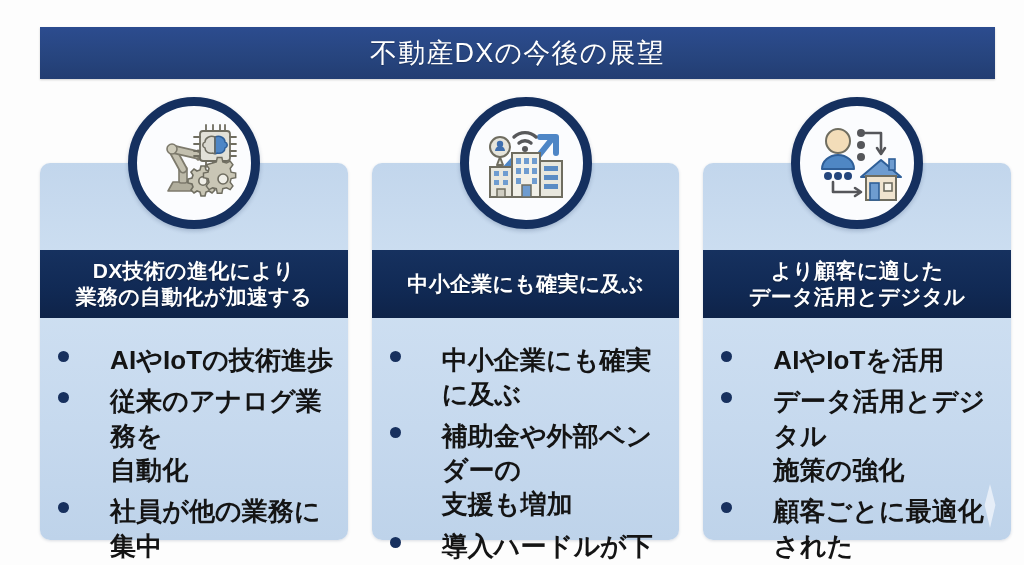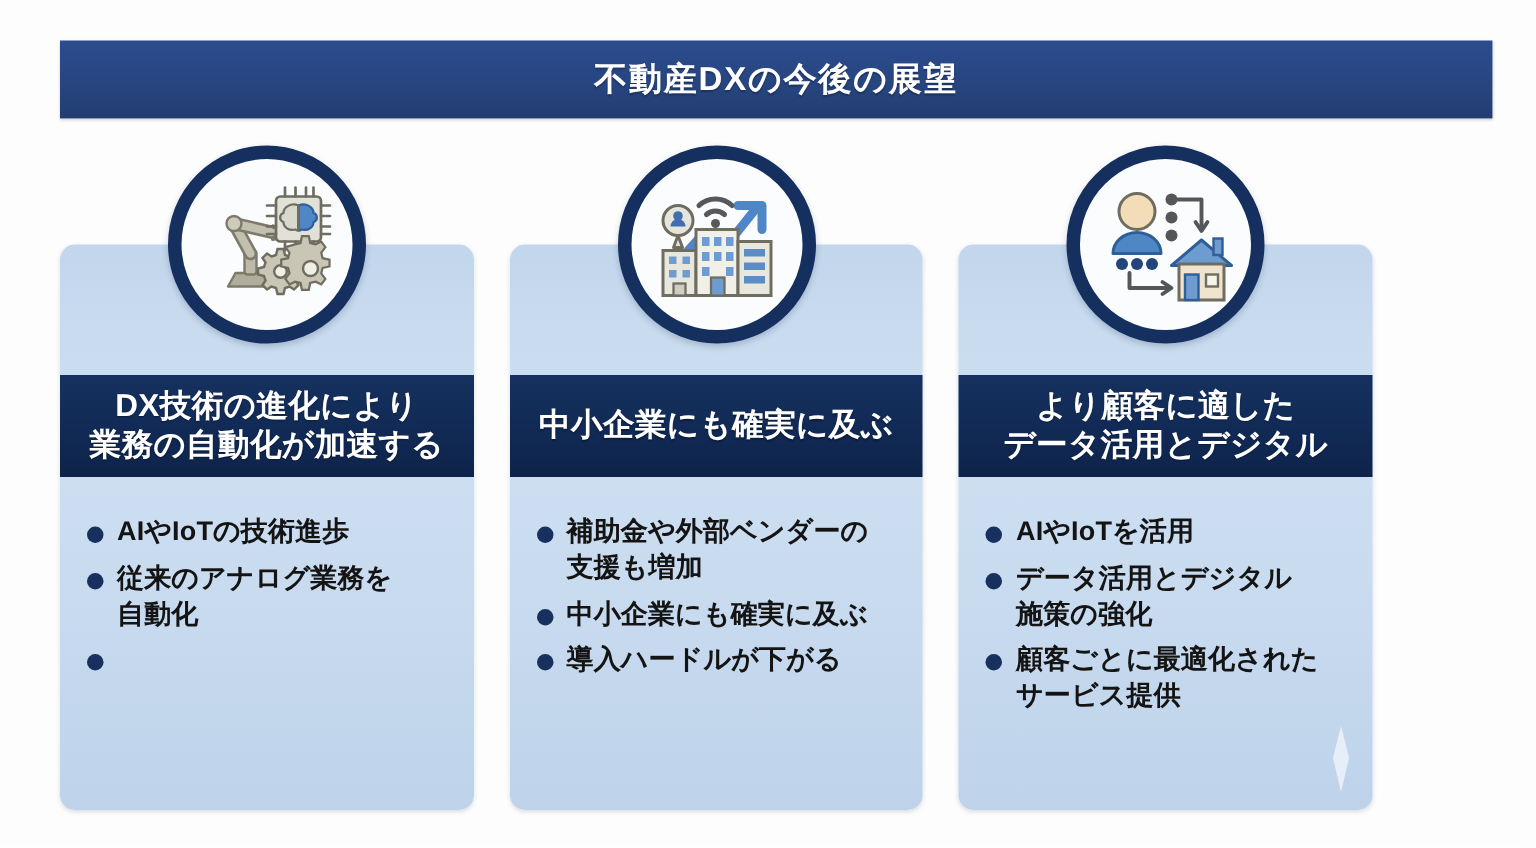--- a/index.html
+++ b/index.html
@@ -29,34 +29,34 @@
     width: 955px;
     height: 52px;
     background: linear-gradient(180deg, #2c4c8f 0%, #27457f 55%, #223d72 100%);
     display: flex;
     align-items: center;
     justify-content: center;
     box-shadow: 0 1px 2px rgba(0,0,0,0.18);
   }
   .title-text {
     color: #ffffff;
-    font-size: 22px;
-    font-weight: 700;
+    font-size: 27px;
+    font-weight: 400;
     letter-spacing: 1.2px;
     line-height: 1;
     text-shadow: 0 1px 1px rgba(0,0,0,0.25);
     white-space: nowrap;
   }
 
   
   .columns {
     position: absolute;
     left: 40px;
     top: 163px;
-    width: 875px;
+    width: 971px;
     height: 377px;
     display: flex;
     gap: 24px;
   }
   .card {
     position: relative;
     flex: 1 1 0;
     border-radius: 10px;
     background: linear-gradient(180deg, #c2d6ec 0%, #cfe0f2 32%, #c6d9ee 70%, #bed3ea 100%);
     box-shadow: 0 1px 3px rgba(30,50,90,0.16);
@@ -146,25 +146,26 @@
   .bullet-dot {
     flex: 0 0 auto;
     width: 11px;
     height: 11px;
     border-radius: 50%;
     background: #17305e;
     margin: 8px 9px 0 2px;
   }
   .bullet-text {
     color: #141414;
-    font-size: 18px;
+    font-size: 26px;
     font-weight: 700;
     line-height: 1.32;
     letter-spacing: 0.1px;
     white-space: pre-line;
+    margin-left: 32px;
   }
 </style>
 </head>
 <body>
 
 <div class="slide">
 
   <div class="title-bar">
     <div class="title-text">不動産DXの今後の展望</div>
   </div>
@@ -226,20 +227,21 @@
           <span class="bullet-dot"></span>
           <span class="bullet-text">AIやIoTの技術進歩</span>
         </div>
         <div class="bullet-row">
           <span class="bullet-dot"></span>
           <span class="bullet-text">従来のアナログ業務を
 自動化</span>
         </div>
         <div class="bullet-row">
           <span class="bullet-dot"></span>
+          <span class="bullet-text">社員が他の業務に集中</span>
         </div>
       </div>
     </div>
 
     <div class="card">
       <div class="card-inner"></div>
 
       <div class="icon-circle">
         <svg width="96" height="96" viewBox="0 0 96 96" aria-hidden="true">
 
@@ -288,26 +290,26 @@
         </svg>
       </div>
 
       <div class="card-head">
         <div class="card-head-text">中小企業にも確実に及ぶ</div>
       </div>
 
       <div class="bullets">
         <div class="bullet-row">
           <span class="bullet-dot"></span>
+          <span class="bullet-text">中小企業にも確実に及ぶ</span>
+        </div>
+        <div class="bullet-row">
+          <span class="bullet-dot"></span>
           <span class="bullet-text">補助金や外部ベンダーの
 支援も増加</span>
-        </div>
-        <div class="bullet-row">
-          <span class="bullet-dot"></span>
-          <span class="bullet-text">中小企業にも確実に及ぶ</span>
         </div>
         <div class="bullet-row">
           <span class="bullet-dot"></span>
           <span class="bullet-text">導入ハードルが下がる</span>
         </div>
       </div>
     </div>
 
     <div class="card">
       <div class="card-inner">

